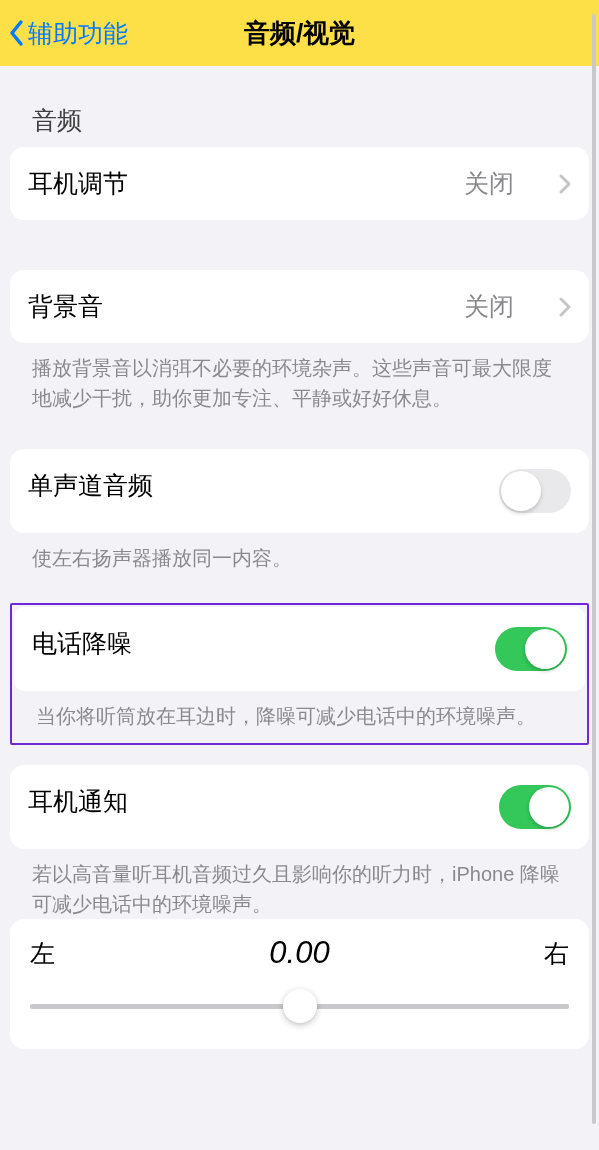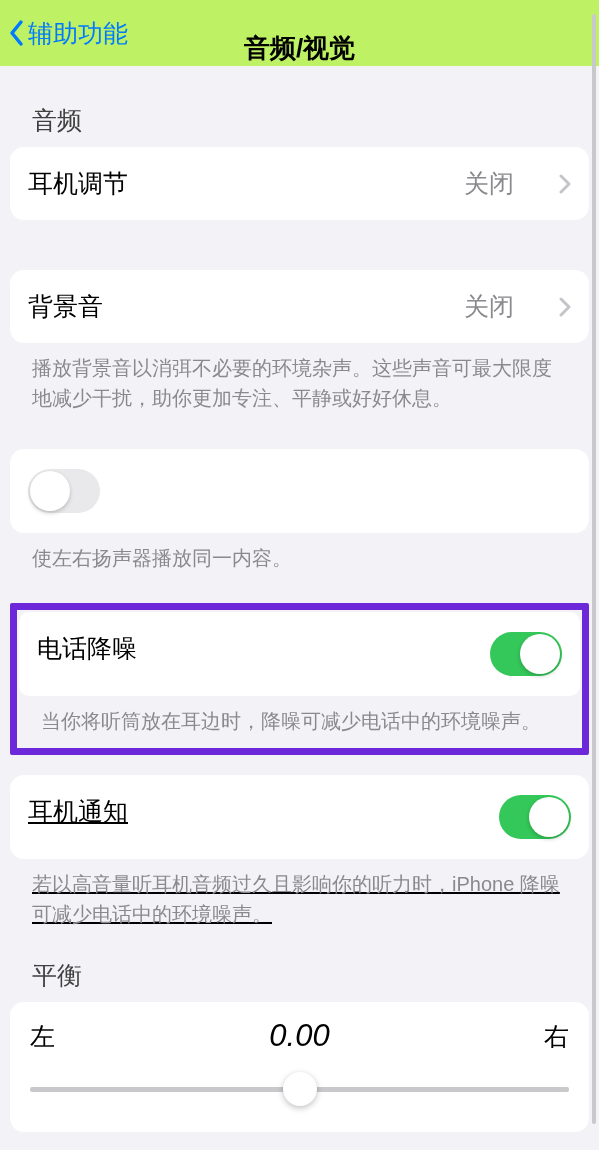--- a/index.html
+++ b/index.html
@@ -18,23 +18,23 @@
       top: 14px;
       width: 4px;
       height: 1110px;
       background: #c9c9cc;
       border-radius: 2px;
     }
 
     .navbar {
       height: 66px;
       display: flex;
-      align-items: flex-end;
-      position: relative;
-      background: #bef264;
+      align-items: center;
+      position: relative;
+      background: #fde047;
     }
     .back-wrap {
       position: absolute;
       left: 8px;
       top: 0;
       height: 66px;
       display: flex;
       align-items: center;
       color: #007aff;
     }
@@ -79,27 +79,27 @@
       font-size: 20px;
       line-height: 1.5;
       padding: 10px 22px 0 22px;
     }
     .footer .link { color: #007aff; }
 
     .group2 { margin-top: 50px; }
     .group3 { margin-top: 36px; }
     .highlight-group { margin-top: 30px; }
     .highlight {
-      border: 7px solid #6d28d9;
+      border: 2px solid #6d28d9;
       border-radius: 2px;
       padding: 2px;
     }
     .highlight .cell { border-radius: 10px; }
     .highlight .footer { padding-bottom: 10px; }
-    .group5 { margin-top: 20px; text-decoration: underline; }
+    .group5 { margin-top: 20px; }
 
     .switch {
       width: 72px;
       height: 44px;
       border-radius: 22px;
       position: relative;
       background: #e9e9eb;
       flex: 0 0 72px;
     }
     .switch .knob {
@@ -203,20 +203,21 @@
               <polyline points="2,2 10,10 2,18" fill="none" stroke="#c5c5c9" stroke-width="3" stroke-linecap="round" stroke-linejoin="round"></polyline>
             </svg>
         </span>
       </div>
     </div>
     <div class="footer">播放背景音以消弭不必要的环境杂声。这些声音可最大限度地减少干扰，助你更加专注、平静或好好休息。</div>
   </div>
 
   <div class="group3">
     <div class="cell">
+      <div class="cell-label">单声道音频</div>
       <div class="switch">
           <div class="knob"></div>
         </div>
     </div>
     <div class="footer">使左右扬声器播放同一内容。</div>
   </div>
 
   <div class="highlight-group">
     <div class="highlight">
       <div class="cell">
@@ -232,21 +233,20 @@
   <div class="group5">
     <div class="cell">
       <div class="cell-label">耳机通知</div>
       <div class="switch on">
           <div class="knob"></div>
         </div>
     </div>
     <div class="footer">若以高音量听耳机音频过久且影响你的听力时，iPhone 降噪可减少电话中的环境噪声。</div>
   </div>
 
-  <div class="section-header tight">平衡</div>
 
   <div class="balance-cell">
     <div class="balance-top">
       <span>左</span>
       <span class="balance-num">0.00</span>
       <span>右</span>
     </div>
     <div class="slider-wrap">
       <div class="slider-track"></div>
       <div class="tick"></div>

